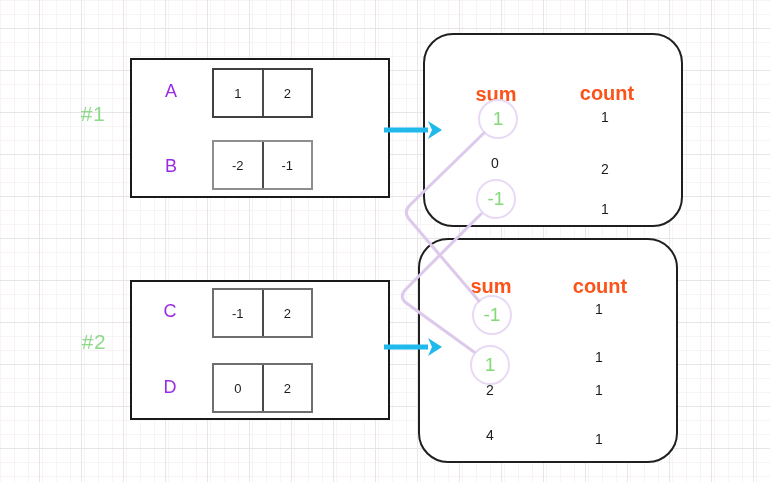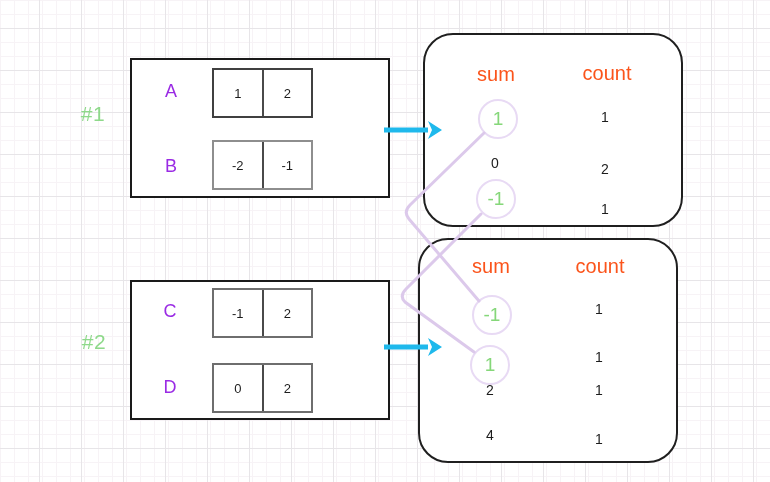--- a/index.html
+++ b/index.html
@@ -15,21 +15,21 @@
   .abs{position:absolute;}
   .center{transform:translate(-50%,-50%);white-space:nowrap;}
   .box{background:#ffffff;border:2px solid #1a1a1a;box-sizing:border-box;}
   .rbox{background:#ffffff;border:2px solid #1f1f1f;border-radius:30px;box-sizing:border-box;}
   .glabel{color:var(--green,#8ed98a);font-size:21px;font-weight:500;letter-spacing:.5px;}
   .aname{color:var(--purple,#9a2be4);font-size:18px;font-weight:500;}
   .cells{display:flex;box-sizing:border-box;background:#ffffff;}
   .cell{width:47.5px;height:46px;display:flex;align-items:center;justify-content:center;
         font-size:13px;font-weight:500;color:#1c1c1c;}
   .cdiv{width:2px;background:#4a4a4a;}
-  .hdr{color:var(--orange,#fb541b);font-size:20px;font-weight:400;}
+  .hdr{color:var(--orange,#fb541b);font-size:20px;font-weight:700;margin-top:20px;}
   .sumv,.cntv{font-size:14px;font-weight:500;color:#1c1c1c;}
   .scircle{width:40px;height:40px;border:2px solid var(--circlestroke,#e8daf4);border-radius:50%;
            box-sizing:border-box;display:flex;align-items:center;justify-content:center;background:transparent;}
   .sumg{color:var(--sumgreen,#85d779);font-size:19px;font-weight:500;}
   #overlay{position:absolute;left:0;top:0;pointer-events:none;}
   .arrow-line{stroke:var(--arrow,#1fb9ec);stroke-width:5;}
   .arrow-head{fill:var(--arrow,#1fb9ec);}
   .connector{stroke:var(--connector,#dcc9eb);stroke-width:3;fill:none;stroke-linecap:round;}
 </style>
 </head>

